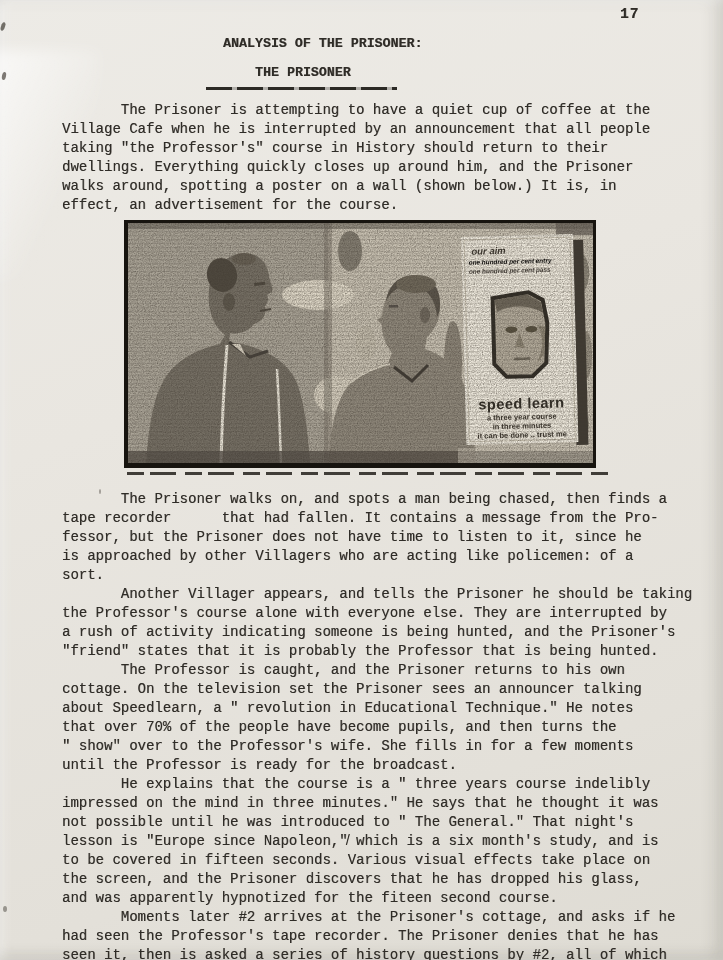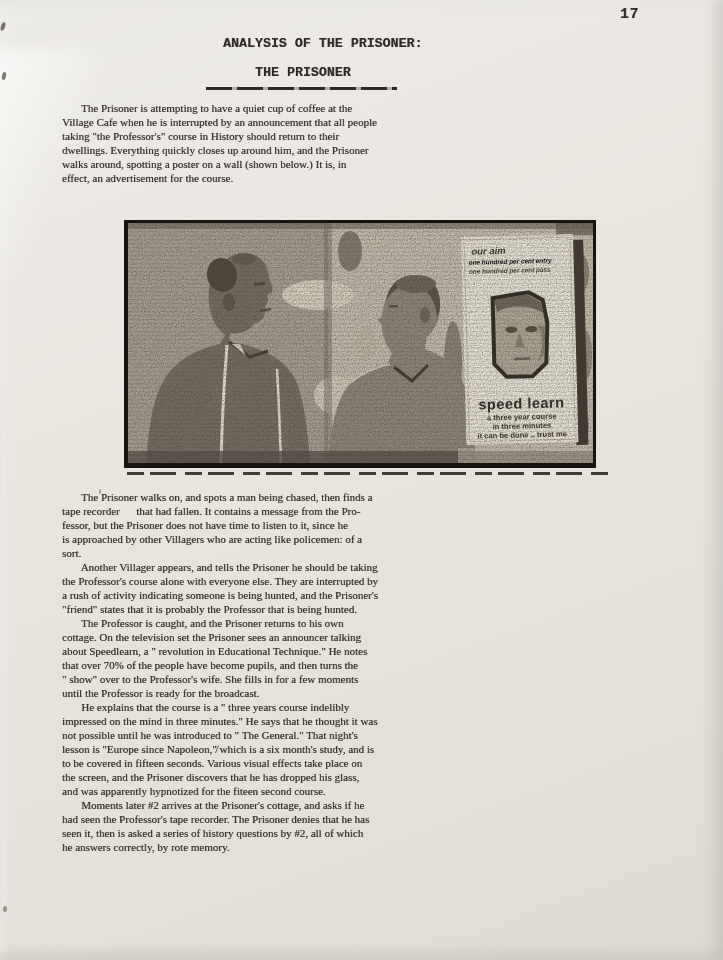--- a/index.html
+++ b/index.html
@@ -38,22 +38,22 @@
   }
   .title-1{left:203px;top:36px;margin-left:20px;}
   .title-2{left:255px;top:65px;}
   .title-underline{
     position:absolute;left:206px;top:87px;width:191px;height:2.6px;
     background:repeating-linear-gradient(90deg,#2c2a25 0 26px,rgba(44,42,37,0.3) 26px 31px);
   }
 
   pre.tw{
     position:absolute;margin:0;
-    font-family:Liberation Serif, serif;
-    font-size:11px;line-height:14px;
+    font-family:Liberation Mono, monospace;
+    font-size:14px;line-height:19px;
     white-space:pre;
     text-shadow:0.45px 0.25px 0 rgba(47,44,39,0.5);
   }
   .intro{left:62px;top:101px;}
   .body-block{position:absolute;left:62px;top:490px;}
   .body-block pre.tw{position:static;display:block;}
 
   .photo{
     position:absolute;left:124px;top:220px;
     width:465px;height:240px;

